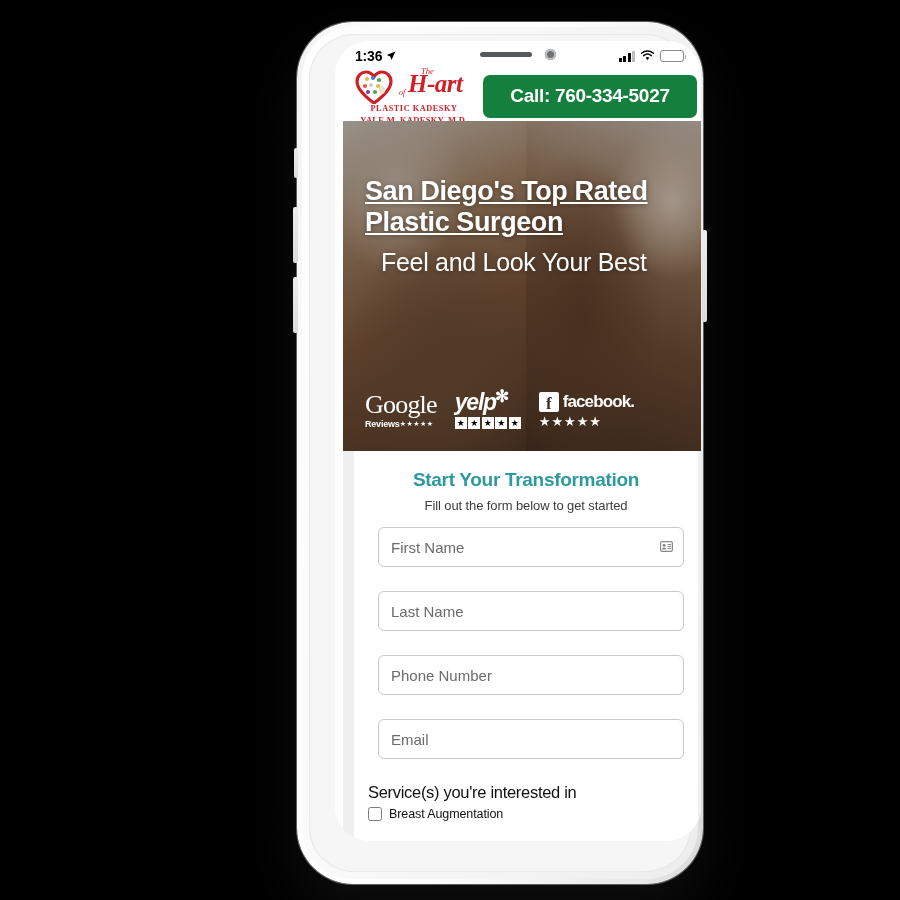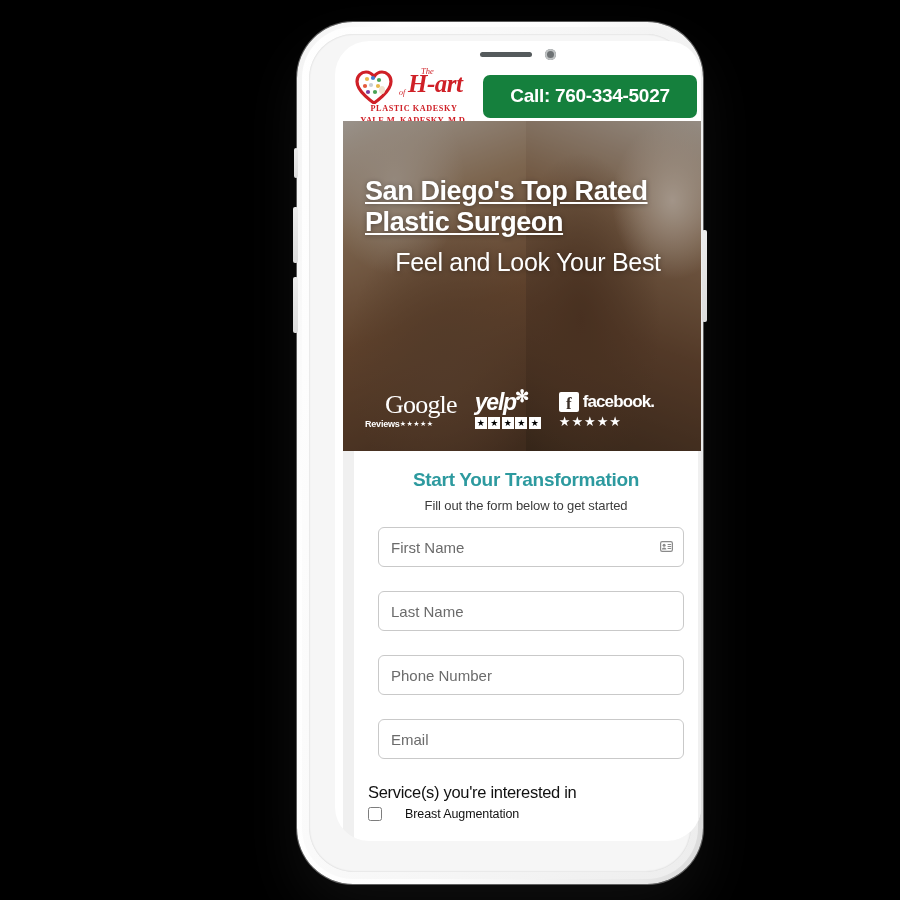--- a/index.html
+++ b/index.html
@@ -271,43 +271,41 @@
     letter-spacing: -0.4px;
     margin: 0;
     text-shadow: 0 1px 5px rgba(0,0,0,0.38);
     text-decoration: underline;
   }
   .hero-h2 {
     font-size: 25px;
     font-weight: 400;
     line-height: 1.17;
     letter-spacing: -0.3px;
-    margin: 9px 0 0 4px;
+    margin: 9px 0 0 16px;
     text-shadow: 0 1px 5px rgba(0,0,0,0.35);
-    text-align: center;
   }
 
   
   .badges {
     position:absolute;
     left: 22px;
     bottom: 22px;
     right: 22px;
     display:flex;
     align-items: flex-end;
     gap: 18px;
   }
   .badge { display:flex; flex-direction:column; align-items:flex-start; }
   .google-word {
     font-family: "Liberation Serif", serif;
     color:#ffffff;
     font-size: 26px;
     line-height: 0.95;
     letter-spacing: -0.8px;
-    margin-left: 20px;
   }
   .google-row {
     display:flex; align-items:center; margin-top:1px;
   }
   .google-reviews {
     color:#ffffff;
     font-size: 9px;
     font-weight: bold;
     letter-spacing: -0.2px;
   }
@@ -398,21 +396,21 @@
     right: 11px;
     top: 50%;
     transform: translateY(-50%);
   }
   .services-label {
     font-size: 16.5px;
     color:#111;
     margin: 9px 0 5px 0;
     letter-spacing: -0.3px;
   }
-  .check-row { display:flex; align-items:center; gap:23px; }
+  .check-row { display:flex; align-items:center; gap:7px; }
   .checkbox {
     width: 12px; height: 12px;
     border: 1.2px solid #7d7d7d;
     border-radius: 2.5px;
     background:#fff;
     flex: 0 0 12px;
   }
   .check-label { font-size: 12.5px; color:#111; letter-spacing:-0.1px; }
 </style>
 </head>
@@ -544,20 +542,48 @@
 
             <div class="check-row">
               <span class="checkbox"></span>
               <span class="check-label">Breast Augmentation</span>
             </div>
           </div>
         </div>
 
       </div>
 
+      <div class="status-bar">
+        <div class="status-time">
+          <span>1:36</span>
+          <span class="loc-arrow">
+            <svg width="10" height="10" viewBox="0 0 10 10">
+                <path d="M9.4 0.6 0.8 4.1l3.4 1.4 1.4 3.4z" fill="#000"></path>
+              </svg>
+          </span>
+        </div>
+        <div class="status-right">
+          <span class="signal">
+            <i></i>
+              <i></i>
+              <i></i>
+              <i></i>
+          </span>
+          <span>
+            <svg width="15" height="11" viewBox="0 0 15 11">
+              <path d="M7.5 9.9 5.6 7.7a3 3 0 0 1 3.8 0z" fill="#000"></path>
+              <path d="M3.7 5.6a6 6 0 0 1 7.6 0" fill="none" stroke="#000" stroke-width="1.5" stroke-linecap="round"></path>
+              <path d="M1.6 3.2a9.1 9.1 0 0 1 11.8 0" fill="none" stroke="#000" stroke-width="1.5" stroke-linecap="round"></path>
+            </svg>
+          </span>
+          <span class="battery">
+            <span class="battery-fill"></span>
+          </span>
+        </div>
+      </div>
 
       <div class="notch">
         <span class="speaker-grille"></span>
         <span class="front-camera"></span>
       </div>
 
     </div>
   </div>
 </div>
 

